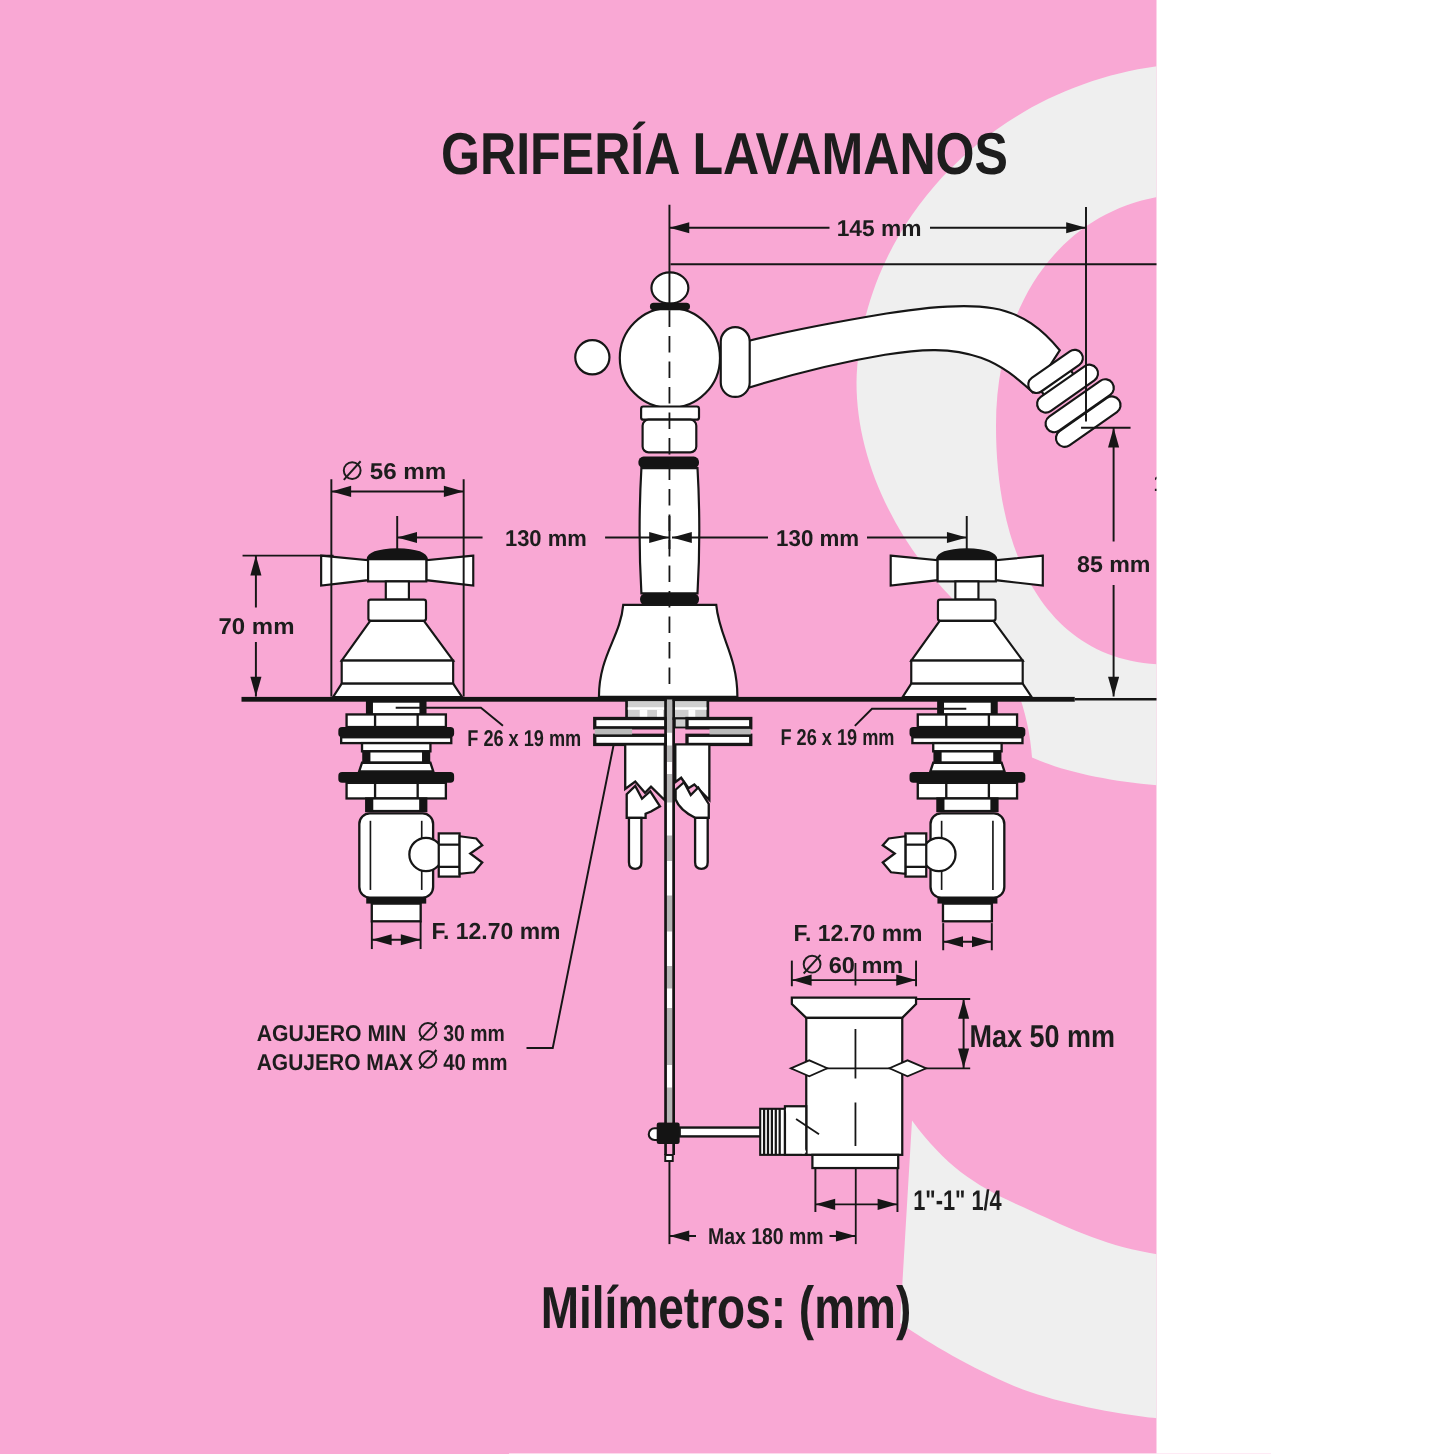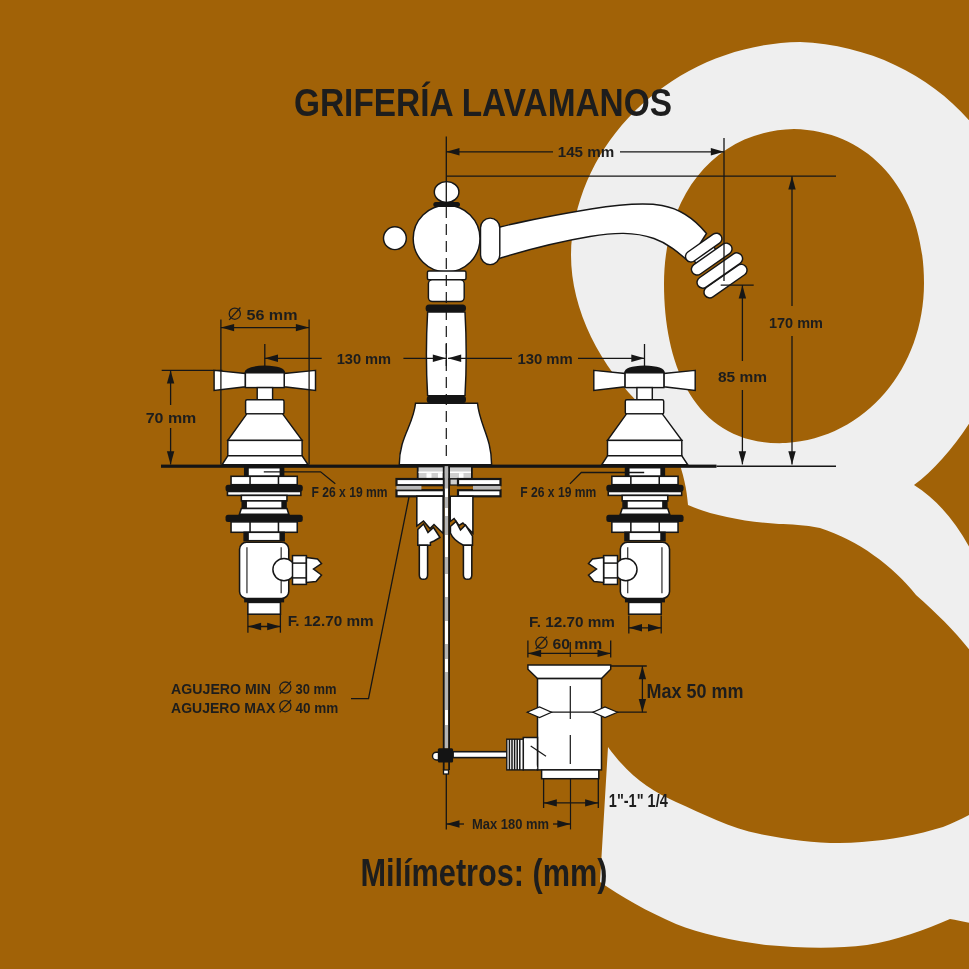--- a/index.html
+++ b/index.html
@@ -1,16 +1,16 @@
 <!DOCTYPE html>
 <html><head>
 <meta charset="utf-8">
 <style>
   html,body{margin:0;padding:0;background:#fff;}
-  #page{position:relative;width:969px;height:969px;background:#a16207;overflow:hidden;}
+  #page{position:relative;width:771px;height:969px;background:#f9a8d4;overflow:hidden;}
   svg{display:block;}
   text{font-family:"Liberation Sans",sans-serif;font-weight:bold;fill:#1d1d1d;}
 </style>
 </head>
 <body>
 <div id="page">
 <svg width="969" height="969" viewBox="0 0 969 969">
 <defs>
   <path id="ah" d="M0,0 L13.2,-3.7 L13.2,3.7 Z" fill="#161616"></path>
   <g id="handle" stroke="#161616" stroke-width="1.45" fill="#fff">

